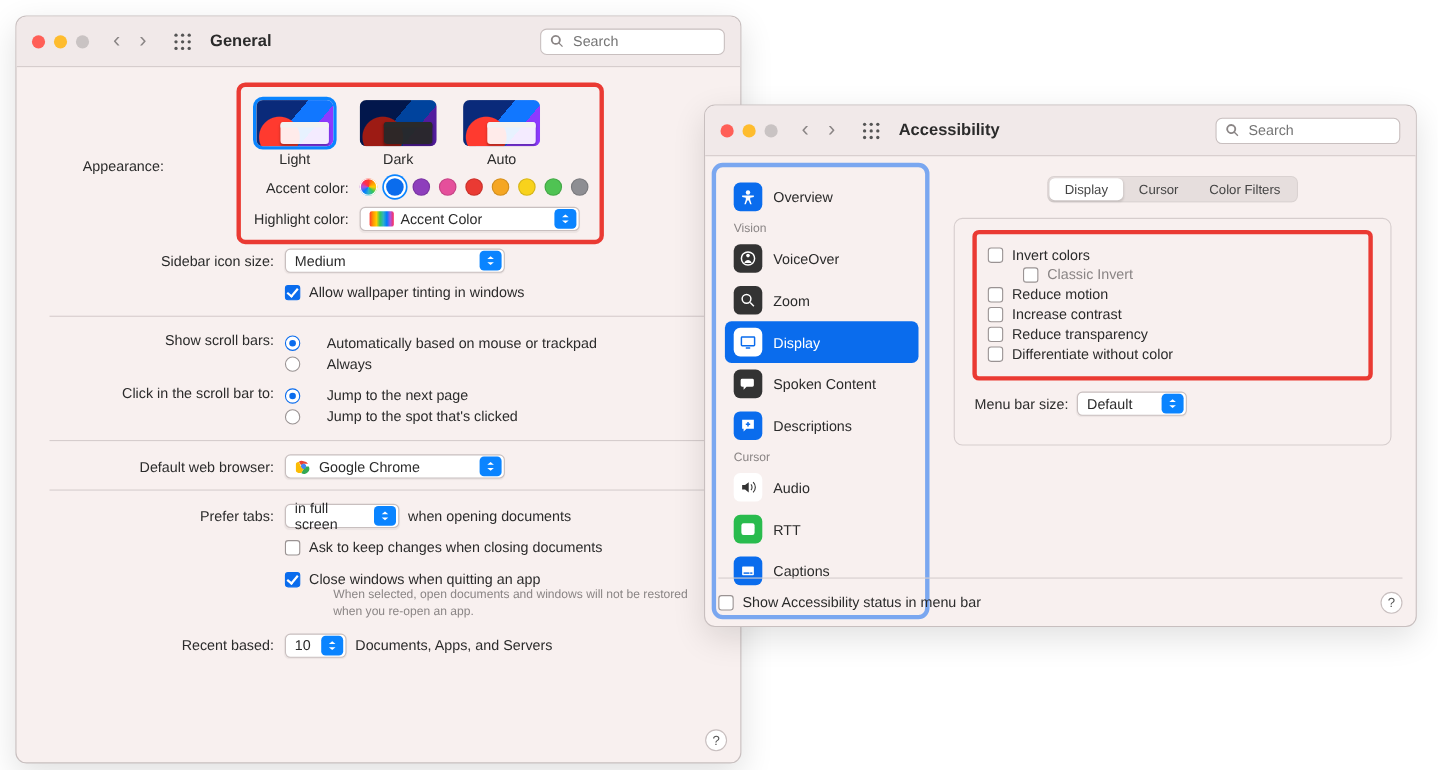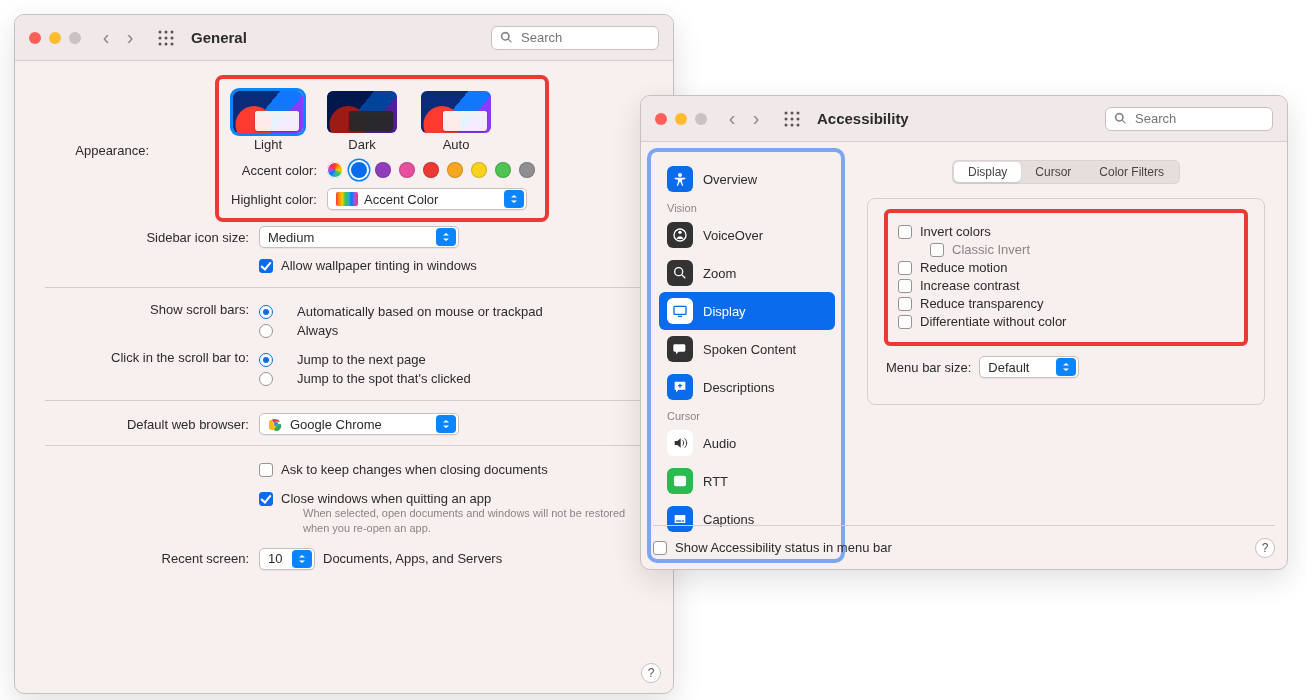--- a/index.html
+++ b/index.html
@@ -362,20 +362,34 @@
               <svg viewBox="0 0 10 10">
                 <path d="M2 3.5L5 1l3 2.5H2zm0 3L5 9l3-2.5H2z"></path>
               </svg>
             </span>
         </div>
       </div>
     </div>
 
     <hr class="div">
 
+    <div class="row">
+      <div class="lbl">Prefer tabs:</div>
+      <div class="val" style="display:flex;align-items:center;gap:8px;">
+        <div class="select" style="width:104px;">
+          <span>in full screen</span>
+          <span class="chip">
+              <svg viewBox="0 0 10 10">
+                <path d="M2 3.5L5 1l3 2.5H2zm0 3L5 9l3-2.5H2z"></path>
+              </svg>
+            </span>
+        </div>
+        <span>when opening documents</span>
+      </div>
+    </div>
 
     <div class="row">
         <div class="lbl"></div>
         <div class="val">
       <div class="check">
         <span class="c"></span>
         <span>Ask to keep changes when closing documents</span>
       </div>
     </div>
       </div>
@@ -387,21 +401,21 @@
         <span class="c checked"></span>
         <span>
           <span>Close windows when quitting an app</span>
           <div class="help-note">When selected, open documents and windows will not be restored when you re-open an app.</div>
         </span>
       </div>
     </div>
       </div>
 
     <div class="row" style="margin-top:8px">
-      <div class="lbl">Recent screen:</div>
+      <div class="lbl">Recent based:</div>
       <div class="val" style="display:flex;align-items:center;gap:8px;">
         <div class="select" style="width:56px;">
           <span>10</span>
           <span class="chip">
               <svg viewBox="0 0 10 10">
                 <path d="M2 3.5L5 1l3 2.5H2zm0 3L5 9l3-2.5H2z"></path>
               </svg>
             </span>
         </div>
         <span>Documents, Apps, and Servers</span>

